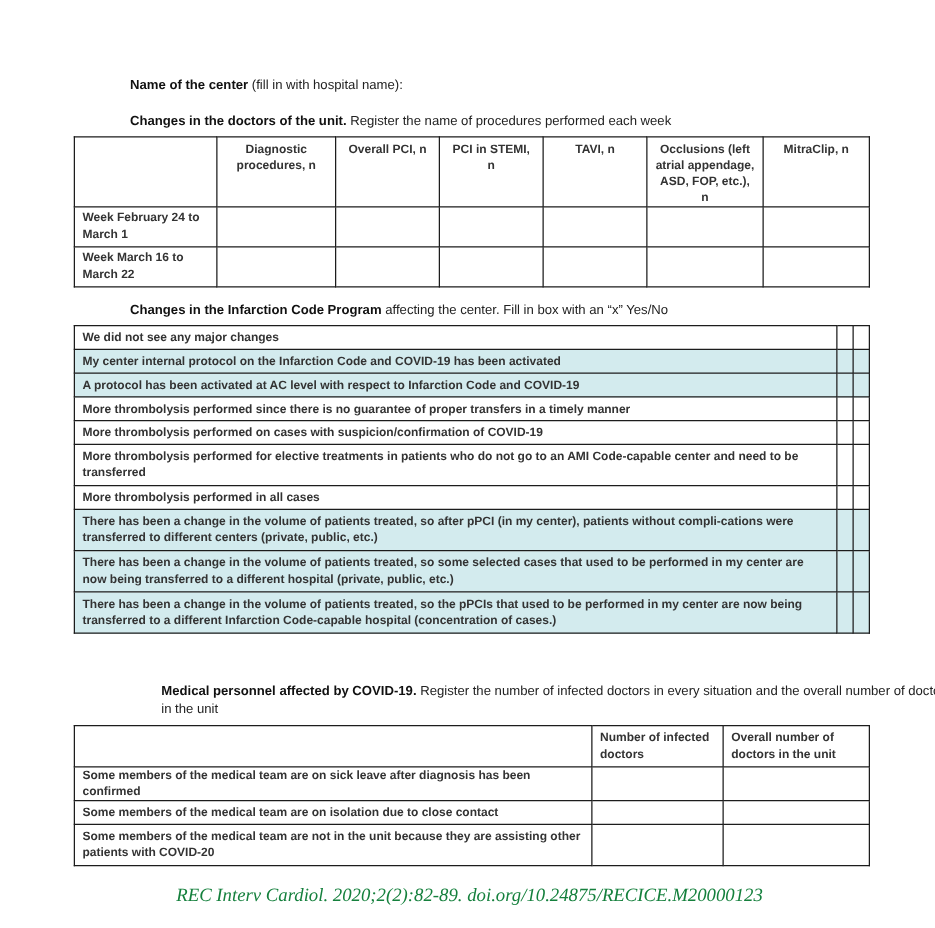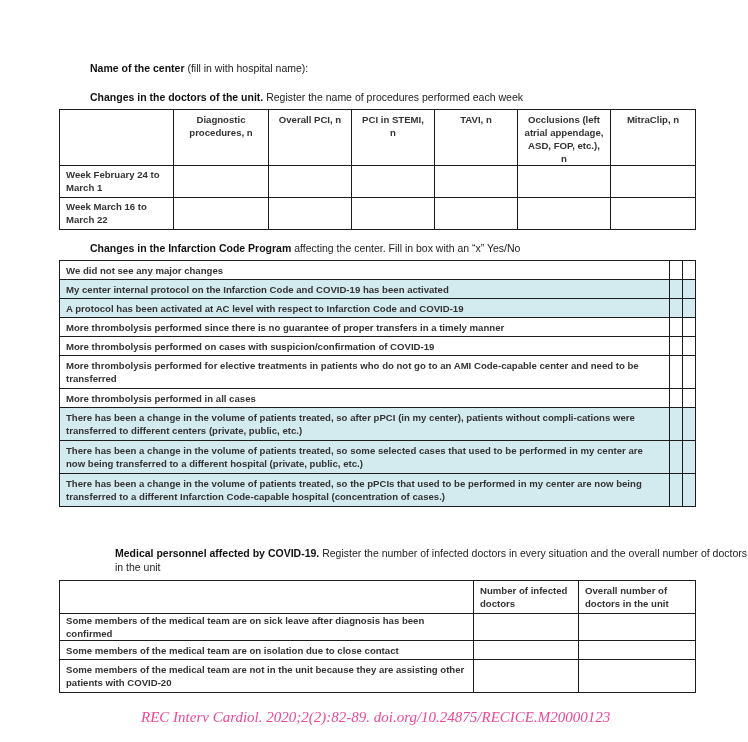--- a/index.html
+++ b/index.html
@@ -1,33 +1,33 @@
 <!DOCTYPE html>
 <html><head>
 <meta charset="utf-8">
 <style>
   html, body { margin:0; padding:0; background:#ffffff; }
   body { width:748px; height:742px; position:relative; overflow:hidden;
          font-family:"Liberation Sans", sans-serif; color:#1a1a1a; }
-  .section-title { position:absolute; left:60px; font-size:10.5px; line-height:14px; color:#222;padding-left:30px; }
+  .section-title { position:absolute; left:74px; font-size:10.5px; line-height:14px; color:#222;padding-left:30px; }
   .section-title b { font-weight:bold; color:#111; }
   table { position:absolute; border-collapse:collapse; font-size:9.6px; color:#333;font-weight:bold; }
   td { border:1px solid #1c1c1c; padding:0 6px; vertical-align:top; line-height:13px; }
   .t1 { left:59px; top:109px; width:637px; }
   .t1 td.h { text-align:center; padding-top:3px; }
   .t1 td.rl { padding-top:2px; }
   .t2 { left:59px; top:260px; width:637px; }
   .t2 td { vertical-align:middle; }
   .t2 tr.shade td { background:#d3ebee; }
   .t2 td.yn { text-align:center; }
   .t3 { left:59px; top:580px; width:637px; }
   .t3 td { vertical-align:middle; }
   .t3 td.h { }
   .citation { position:absolute; left:141px; top:709px; font-family:"Liberation Serif", serif;
-              font-style:italic; font-size:15px; color:#ec4899; }
+              font-style:italic; font-size:15px; color:#15803d; }
 </style>
 </head>
 <body>
 
 <div class="section-title" style="top:61px;">
   <b>Name of the center</b><span> (fill in with hospital name):</span>
 </div>
 
 <div class="section-title" style="top:90px;">
   <b>Changes in the doctors of the unit.</b><span> Register the name of procedures performed each week</span>

